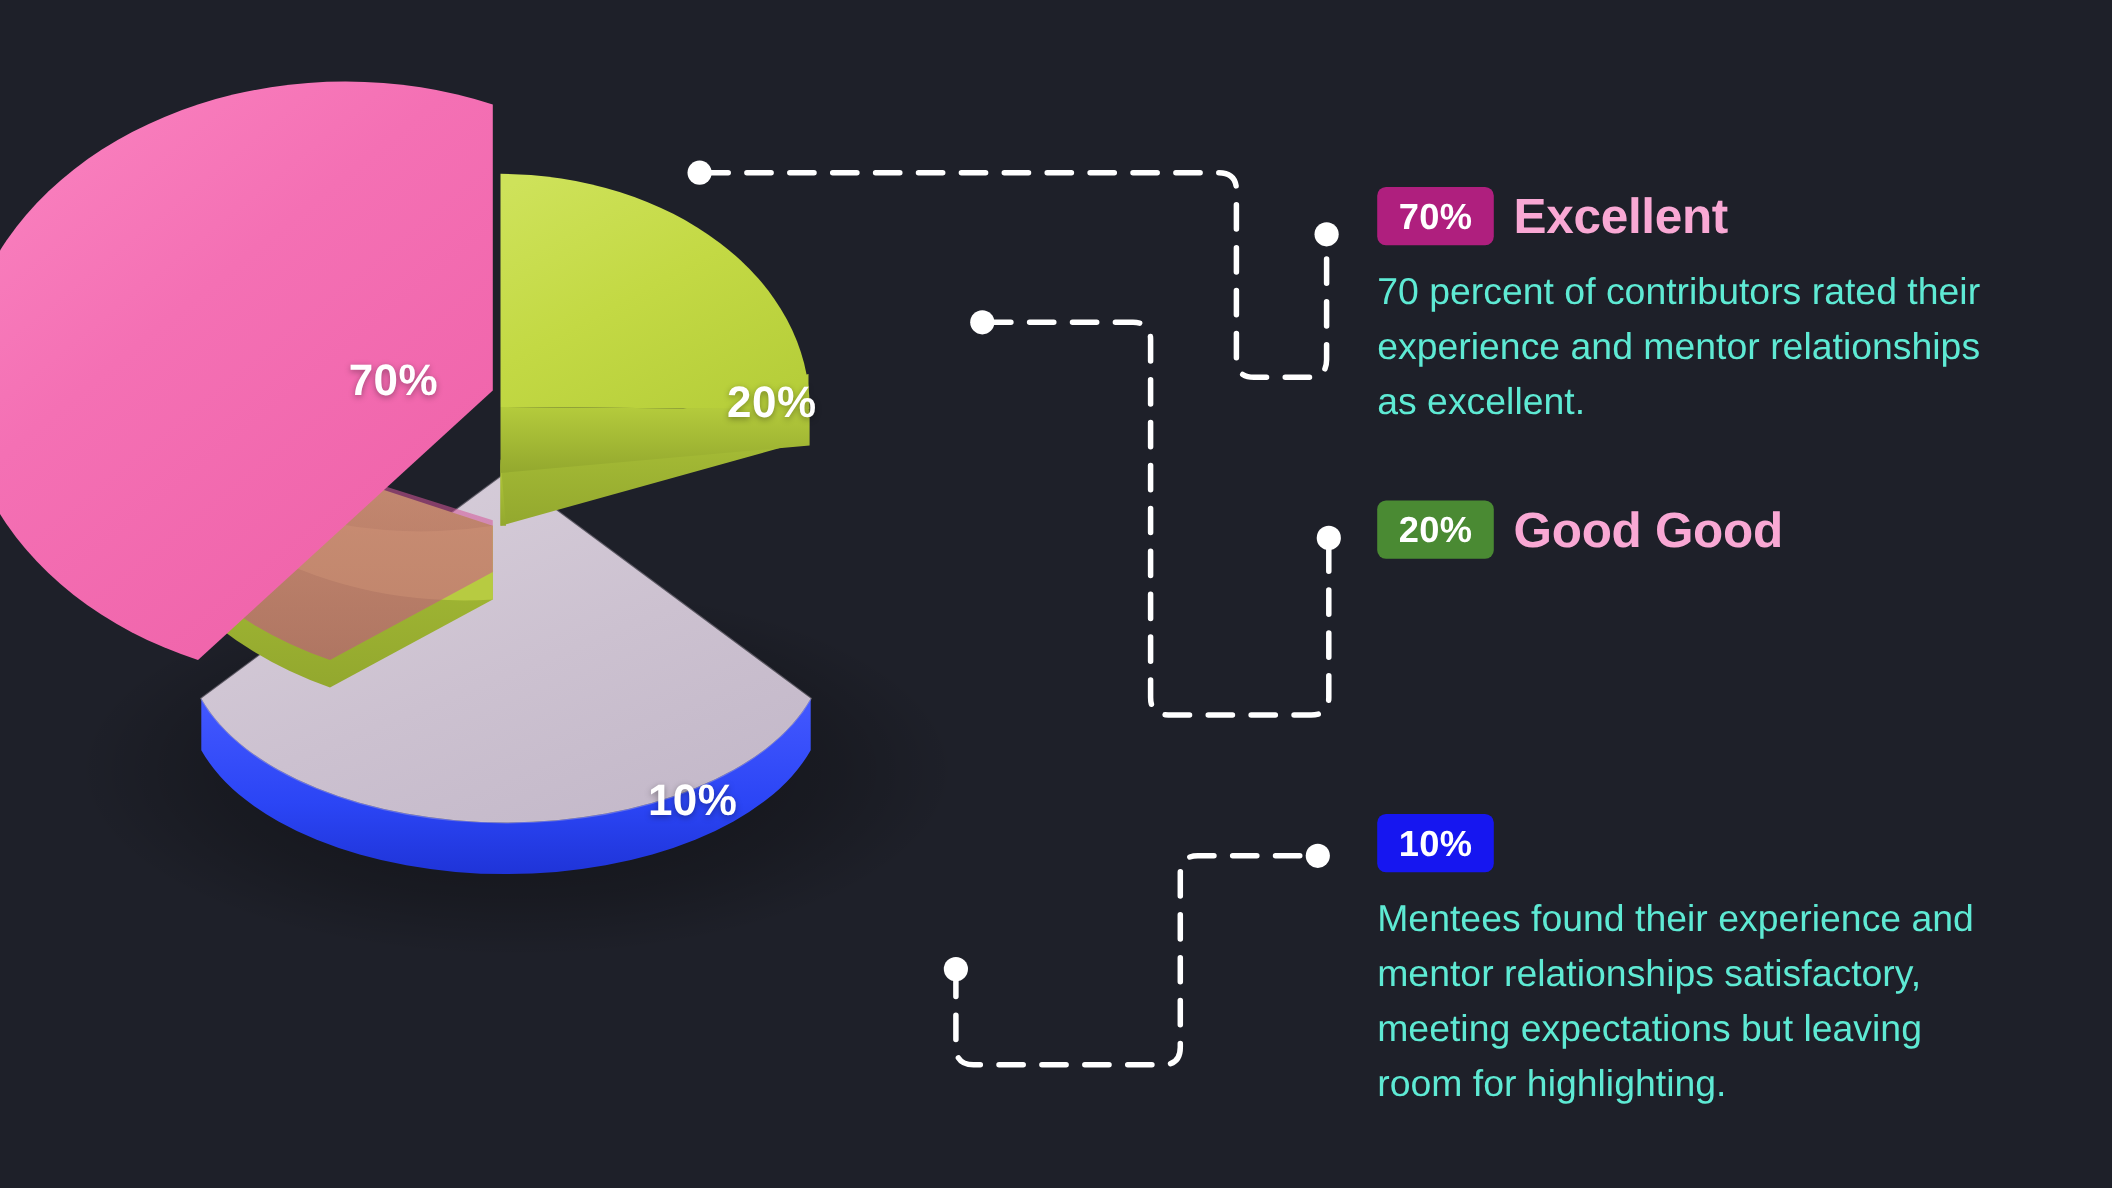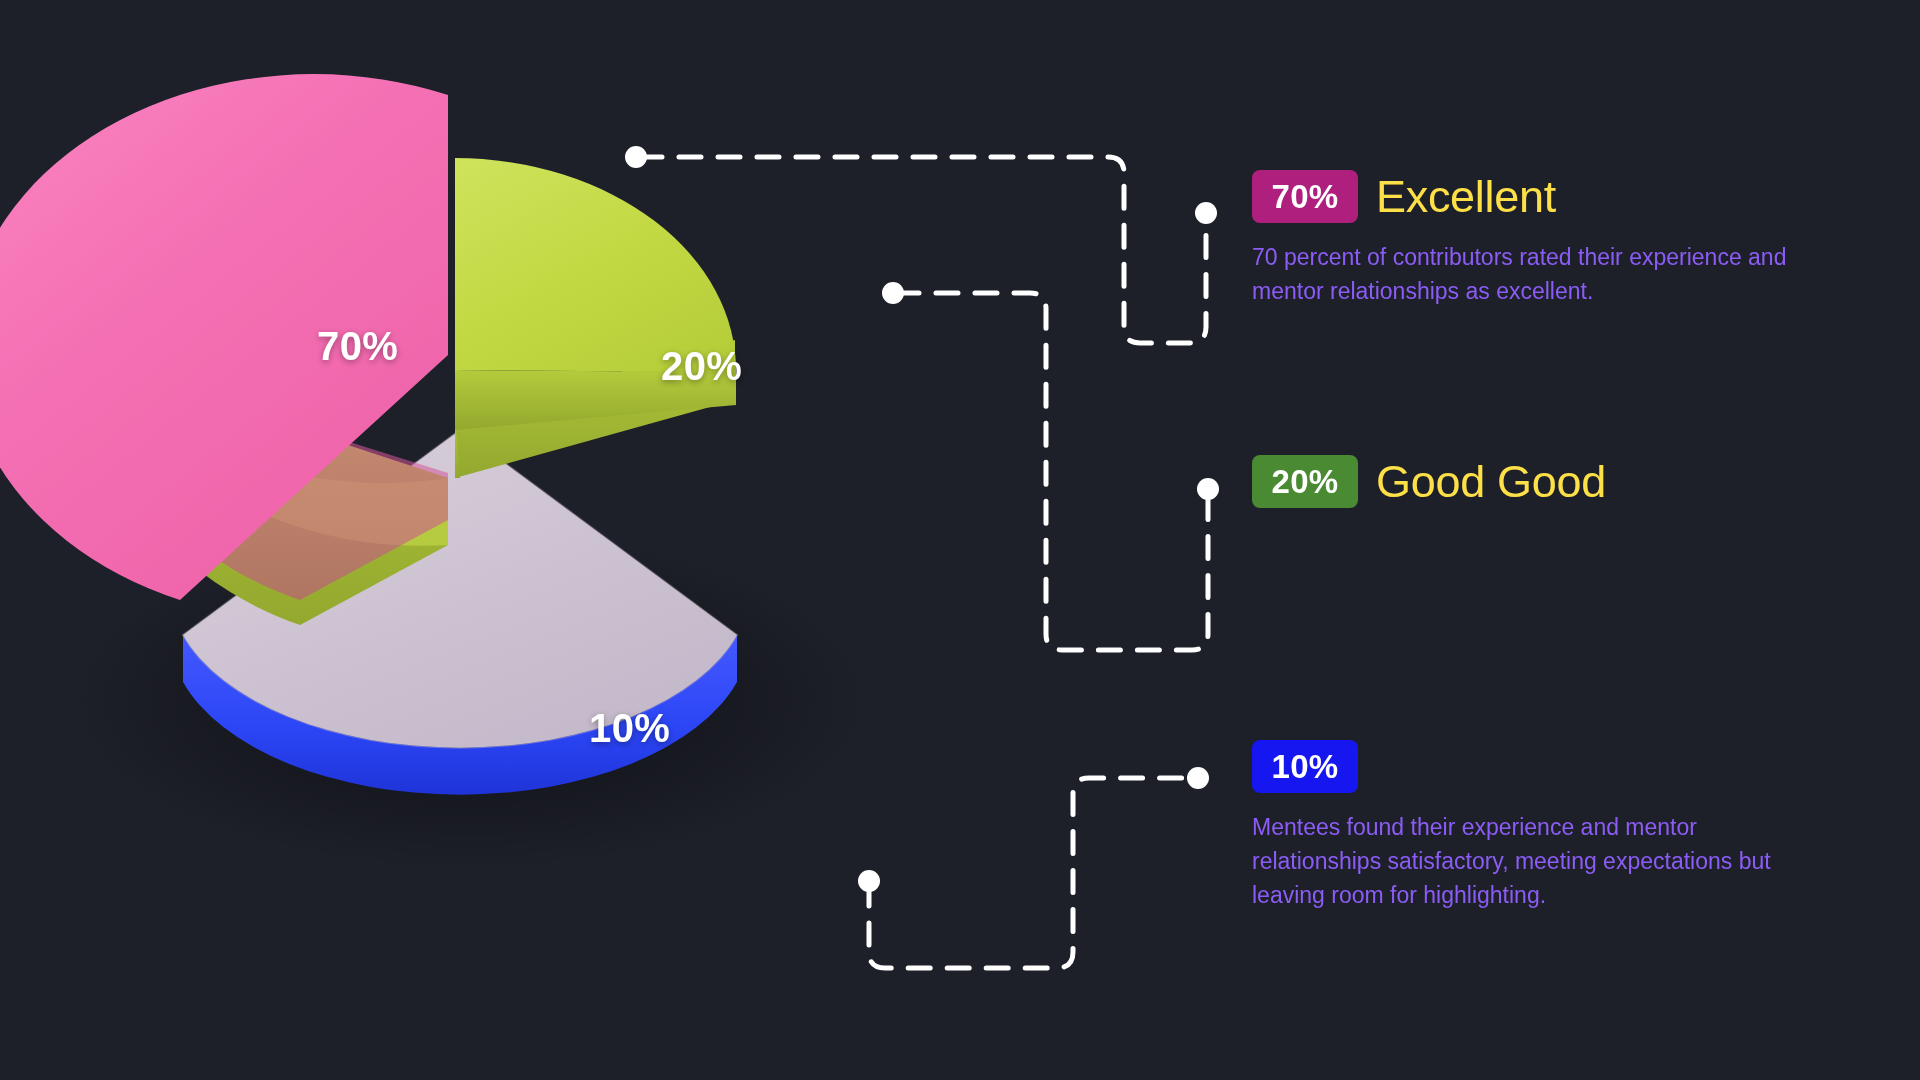--- a/index.html
+++ b/index.html
@@ -77,30 +77,30 @@
     height:53px;
     padding:0 12px;
     border-radius:8px;
     color:#FFFFFF;
     font-size:33px;
     font-weight:700;
     letter-spacing:.3px;
     line-height:1;
   }
   .legend-title {
-    color:#fde047;
+    color:#f9a8d4;
     font-size:45px;
-    font-weight:400;
+    font-weight:700;
     letter-spacing:-.3px;
     line-height:1;
     white-space:nowrap;
   }
   .legend-desc {
-    color:#8b5cf6;
-    font-size:23px;
+    color:#5eead4;
+    font-size:34px;
     font-weight:400;
     line-height:1.47;
     width:560px;
   }
 </style>
 </head>
 <body style="background: rgb(30, 32, 41);">
 
 <div id="stage" style="background: rgb(30, 32, 41);">
 

